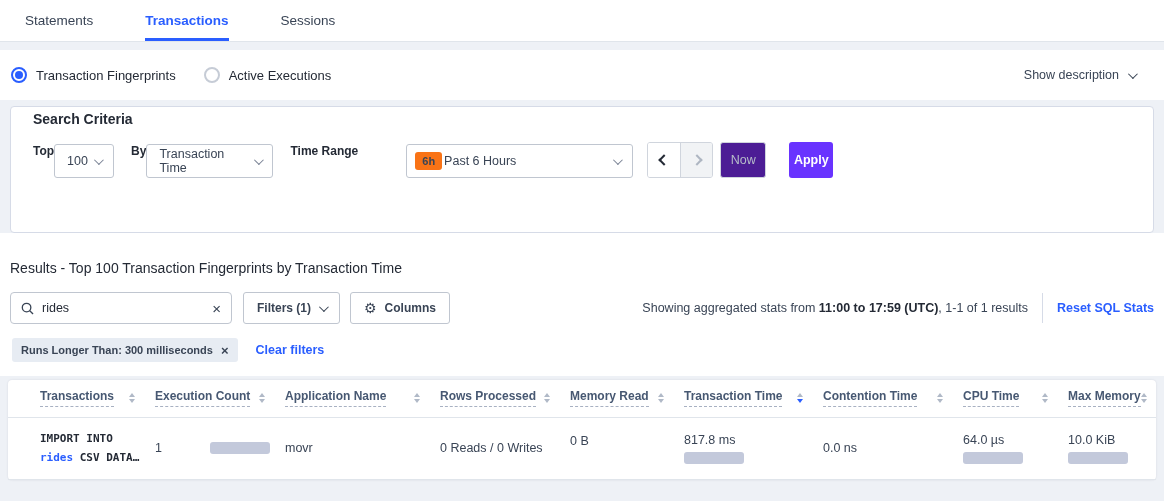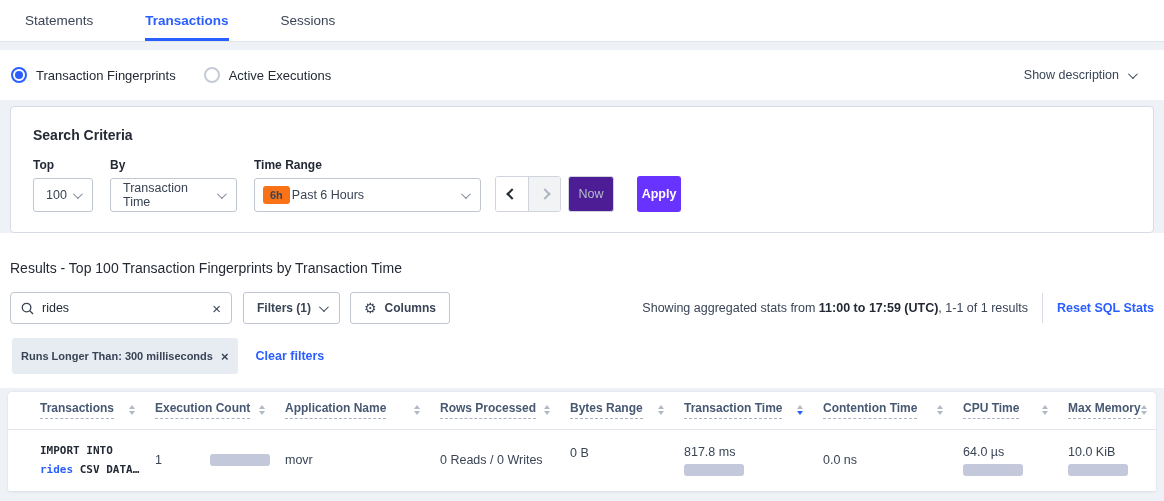--- a/index.html
+++ b/index.html
@@ -49,25 +49,25 @@
     width:8px; height:8px; border-left:2.4px solid #242a35;
     border-bottom:2.4px solid #242a35; transform:rotate(45deg); display:inline-block;
   }
   .chev-right {
     width:8px; height:8px; border-right:2.4px solid #aeb6c2;
     border-top:2.4px solid #aeb6c2; transform:rotate(45deg); display:inline-block;
   }
   
   .criteria-card {
     background:#fff; border:1px solid #d6dbe7; border-radius:4px;
-    margin:6px 10px 0; padding:20px 22px 22px; height:127px;
+    margin:6px 10px 0; padding:4px 22px 22px; height:127px;
   }
   .criteria-title { font-size:14px; font-weight:bold; color:#242a35; }
   .criteria-row { display:flex; align-items:flex-end; margin-top:15px; }
-  .ctrl-group { display:flex; flex-direction:column; margin-right:17px; }
+  .ctrl-group { display:flex; margin-right:17px; }
   .ctrl-label { font-size:12px; font-weight:bold; color:#242a35; margin-bottom:6px; }
   .select-box {
     height:34px; border:1px solid #c0c6d0; border-radius:3px; background:#fff;
     display:flex; align-items:center; font-size:12.5px; color:#394455;
     padding:0 12px; cursor:pointer;
   }
   .select-box .chev-down { margin-left:auto; color:#7b8496; }
   .sel-top { width:60px; }
   .sel-by  { width:127px; }
   .sel-range { width:227px; padding-left:8px; }
@@ -112,21 +112,21 @@
     font-size:12px; font-weight:bold; color:#394455; display:flex;
     align-items:center; gap:8px; padding:0 13px; margin-right:10px; cursor:pointer;
   }
   .gear { font-size:14px; font-weight:normal; }
   .stats-area { margin-left:auto; display:flex; align-items:center; font-size:12.5px; color:#394455; }
   .stats-text b { color:#242a35; }
   .v-divider { width:1px; height:30px; background:#d6dbe7; margin:0 14px; }
   .link { color:#2a5eff; font-weight:bold; font-size:12.5px; cursor:pointer; text-decoration:none;text-align:center; }
   .chip-row { display:flex; align-items:center; margin-top:14px; }
   .chip {
-    background:#e7ecf3; border-radius:3px; height:36px; display:flex;
+    background:#e7ecf3; border-radius:3px; height:24px; display:flex;
     align-items:center; font-size:11px; font-weight:bold; color:#394455;
     padding:0 9px; margin-left:2px;
   }
   .chip .clear-x { margin-left:8px; font-size:13px; }
   .chip-clear { margin-left:18px; }
   
   .table-zone { background:#eef1f6; padding:4px 8px 0; }
   .table-card { background:#fff; border-radius:4px; box-shadow:0 0 2px rgba(60,70,90,.15); }
   table { border-collapse:collapse; width:100%; table-layout:fixed; }
   thead th {
@@ -194,21 +194,21 @@
         <span class="chev-down"></span>
       </div>
     </div>
     <div class="ctrl-group">
       <span class="ctrl-label">By</span>
       <div class="select-box sel-by">
         <span>Transaction Time</span>
         <span class="chev-down"></span>
       </div>
     </div>
-    <div class="ctrl-group" style="margin-right:14px;">
+    <div class="ctrl-group" style="margin-right:14px;gap:48px;">
       <span class="ctrl-label">Time Range</span>
       <div class="select-box sel-range">
         <span class="range-badge">6h</span>
         <span>Past 6 Hours</span>
         <span class="chev-down"></span>
       </div>
     </div>
     <div class="arrow-group">
       <div class="arrow-btn">
         <span class="chev-left"></span>
@@ -303,21 +303,21 @@
               <div class="th-inner">
             <span class="th-label">Rows Processed</span>
             <span class="sorter">
                   <span class="tri-up"></span>
                   <span class="tri-down"></span>
                 </span>
               </div>
             </th>
           <th>
               <div class="th-inner">
-            <span class="th-label">Bytes Range</span>
+            <span class="th-label">Memory Read</span>
             <span class="sorter">
                   <span class="tri-up"></span>
                   <span class="tri-down"></span>
                 </span>
               </div>
             </th>
           <th>
               <div class="th-inner">
             <span class="th-label">Transaction Time</span>
             <span class="sorter desc">

